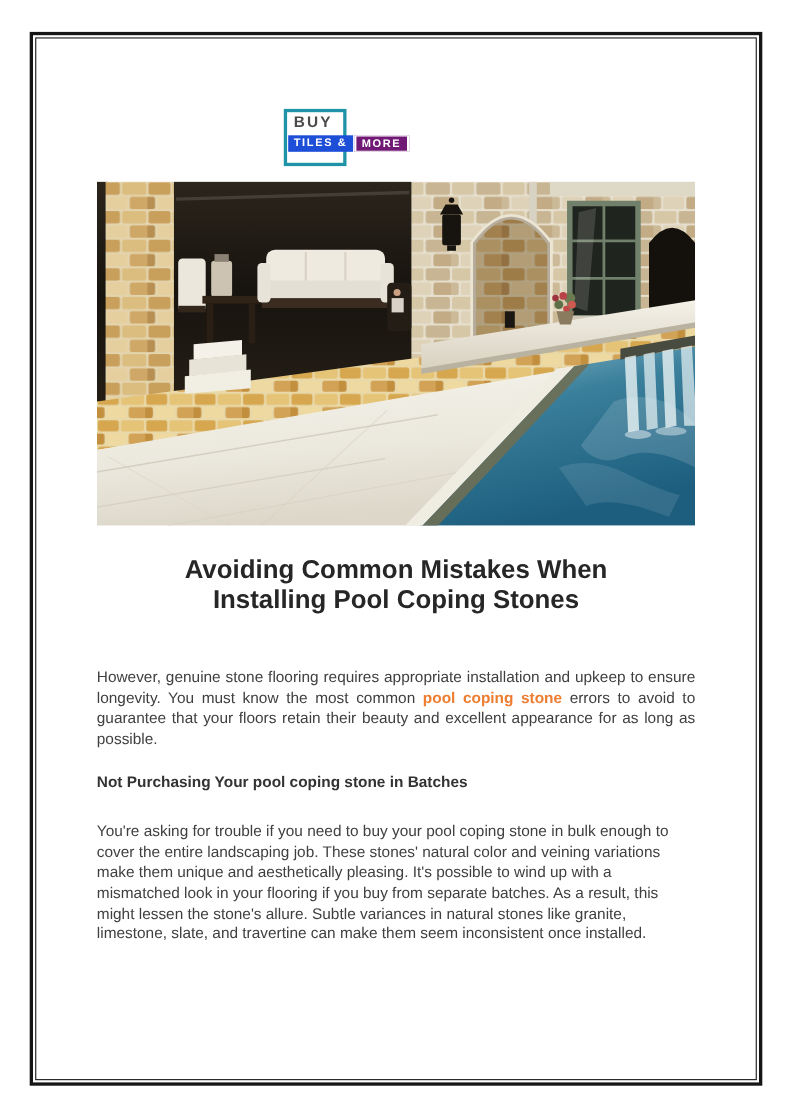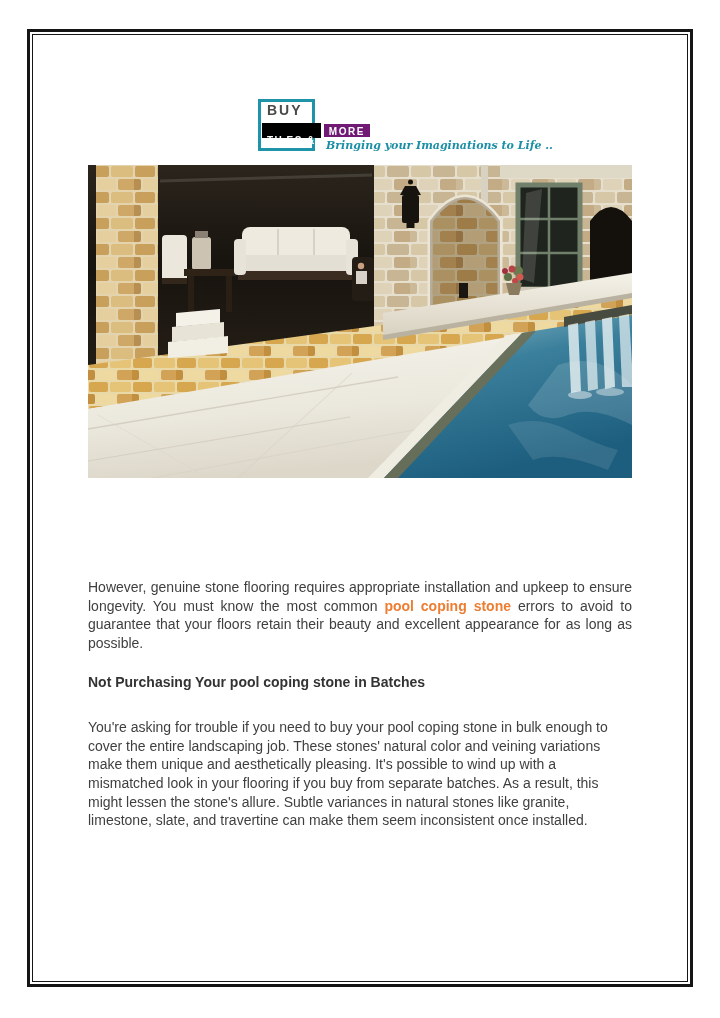--- a/index.html
+++ b/index.html
@@ -41,22 +41,22 @@
     font-size: 14px; font-weight: bold; letter-spacing: 2px;
     color: #4A4A4A;
   }
   .logo-bar {
     position: absolute; left: 4px; top: 26px;
     display: flex; align-items: stretch; height: 15px;
     font-size: 10px; font-weight: bold; letter-spacing: 1.5px;
     white-space: nowrap;
   }
   .logo-bar .tiles {
-    background: #000000; color: #ffffff;
-    padding: 12px 5px 0 5px;
+    background: #1d4ed8; color: #ffffff;
+    padding: 2px 5px 0 5px;
   }
   .logo-bar .more {
     background: #701a75; color: #ffffff;
     padding: 2px 5px 0 5px;
     border: 2px solid #ffffff; border-top-width: 1px; border-bottom-width: 1px;
     margin-left: 1px;
   }
   .logo-tagline {
     position: absolute; left: 68px; top: 42px;
     font-family: "DejaVu Serif", serif;
@@ -105,21 +105,20 @@
     <div class="frame-inner"></div>
   </div>
 
   <div class="logo">
     <div class="logo-square"></div>
     <div class="logo-buy">BUY</div>
     <div class="logo-bar">
       <span class="tiles">TILES &amp;</span>
       <span class="more">MORE</span>
     </div>
-    <div class="logo-tagline">Bringing your Imaginations to Life ..</div>
   </div>
 
   <div class="hero">
     <svg width="544" height="313" viewBox="0 0 544 313">
       <defs>
         <pattern id="stLight" width="46" height="26" patternUnits="userSpaceOnUse">
           <rect width="46" height="26" fill="#e6dfcd"></rect>
           <rect x="1" y="1" width="20" height="11" rx="2" fill="#d6c7a6"></rect>
           <rect x="23" y="1" width="22" height="11" rx="2" fill="#c8b593"></rect>
           <rect x="-8" y="14" width="15" height="11" rx="2" fill="#cbb997"></rect>
@@ -275,21 +274,22 @@
         <path d="M514 154 L524 152 L527 222 L517 224 Z" fill="#e8f2f4" opacity="0.8"></path>
         <path d="M531 151 L541 149 L544 200 L544 222 L534 222 Z" fill="#e8f2f4" opacity="0.7"></path>
         <ellipse cx="492" cy="230" rx="12" ry="4" fill="#ffffff" opacity="0.45"></ellipse>
         <ellipse cx="522" cy="227" rx="14" ry="4" fill="#ffffff" opacity="0.4"></ellipse>
       </g>
     </svg>
   </div>
 
   <div class="article">
     <h1 class="title">
-      <br>
+      <span>Avoiding Common Mistakes When</span><br>
+      <span>Installing Pool Coping Stones</span>
     </h1>
 
 
     <p class="p-justify">
       <span>However, genuine stone flooring requires appropriate installation and upkeep to ensure longevity. You must know the most common </span><a class="inline-link">pool coping stone</a><span> errors to avoid to guarantee that your floors retain their beauty and excellent appearance for as long as possible.</span>
     </p>
 
     <div class="subheading">Not Purchasing Your pool coping stone in Batches</div>
 
     <p>

